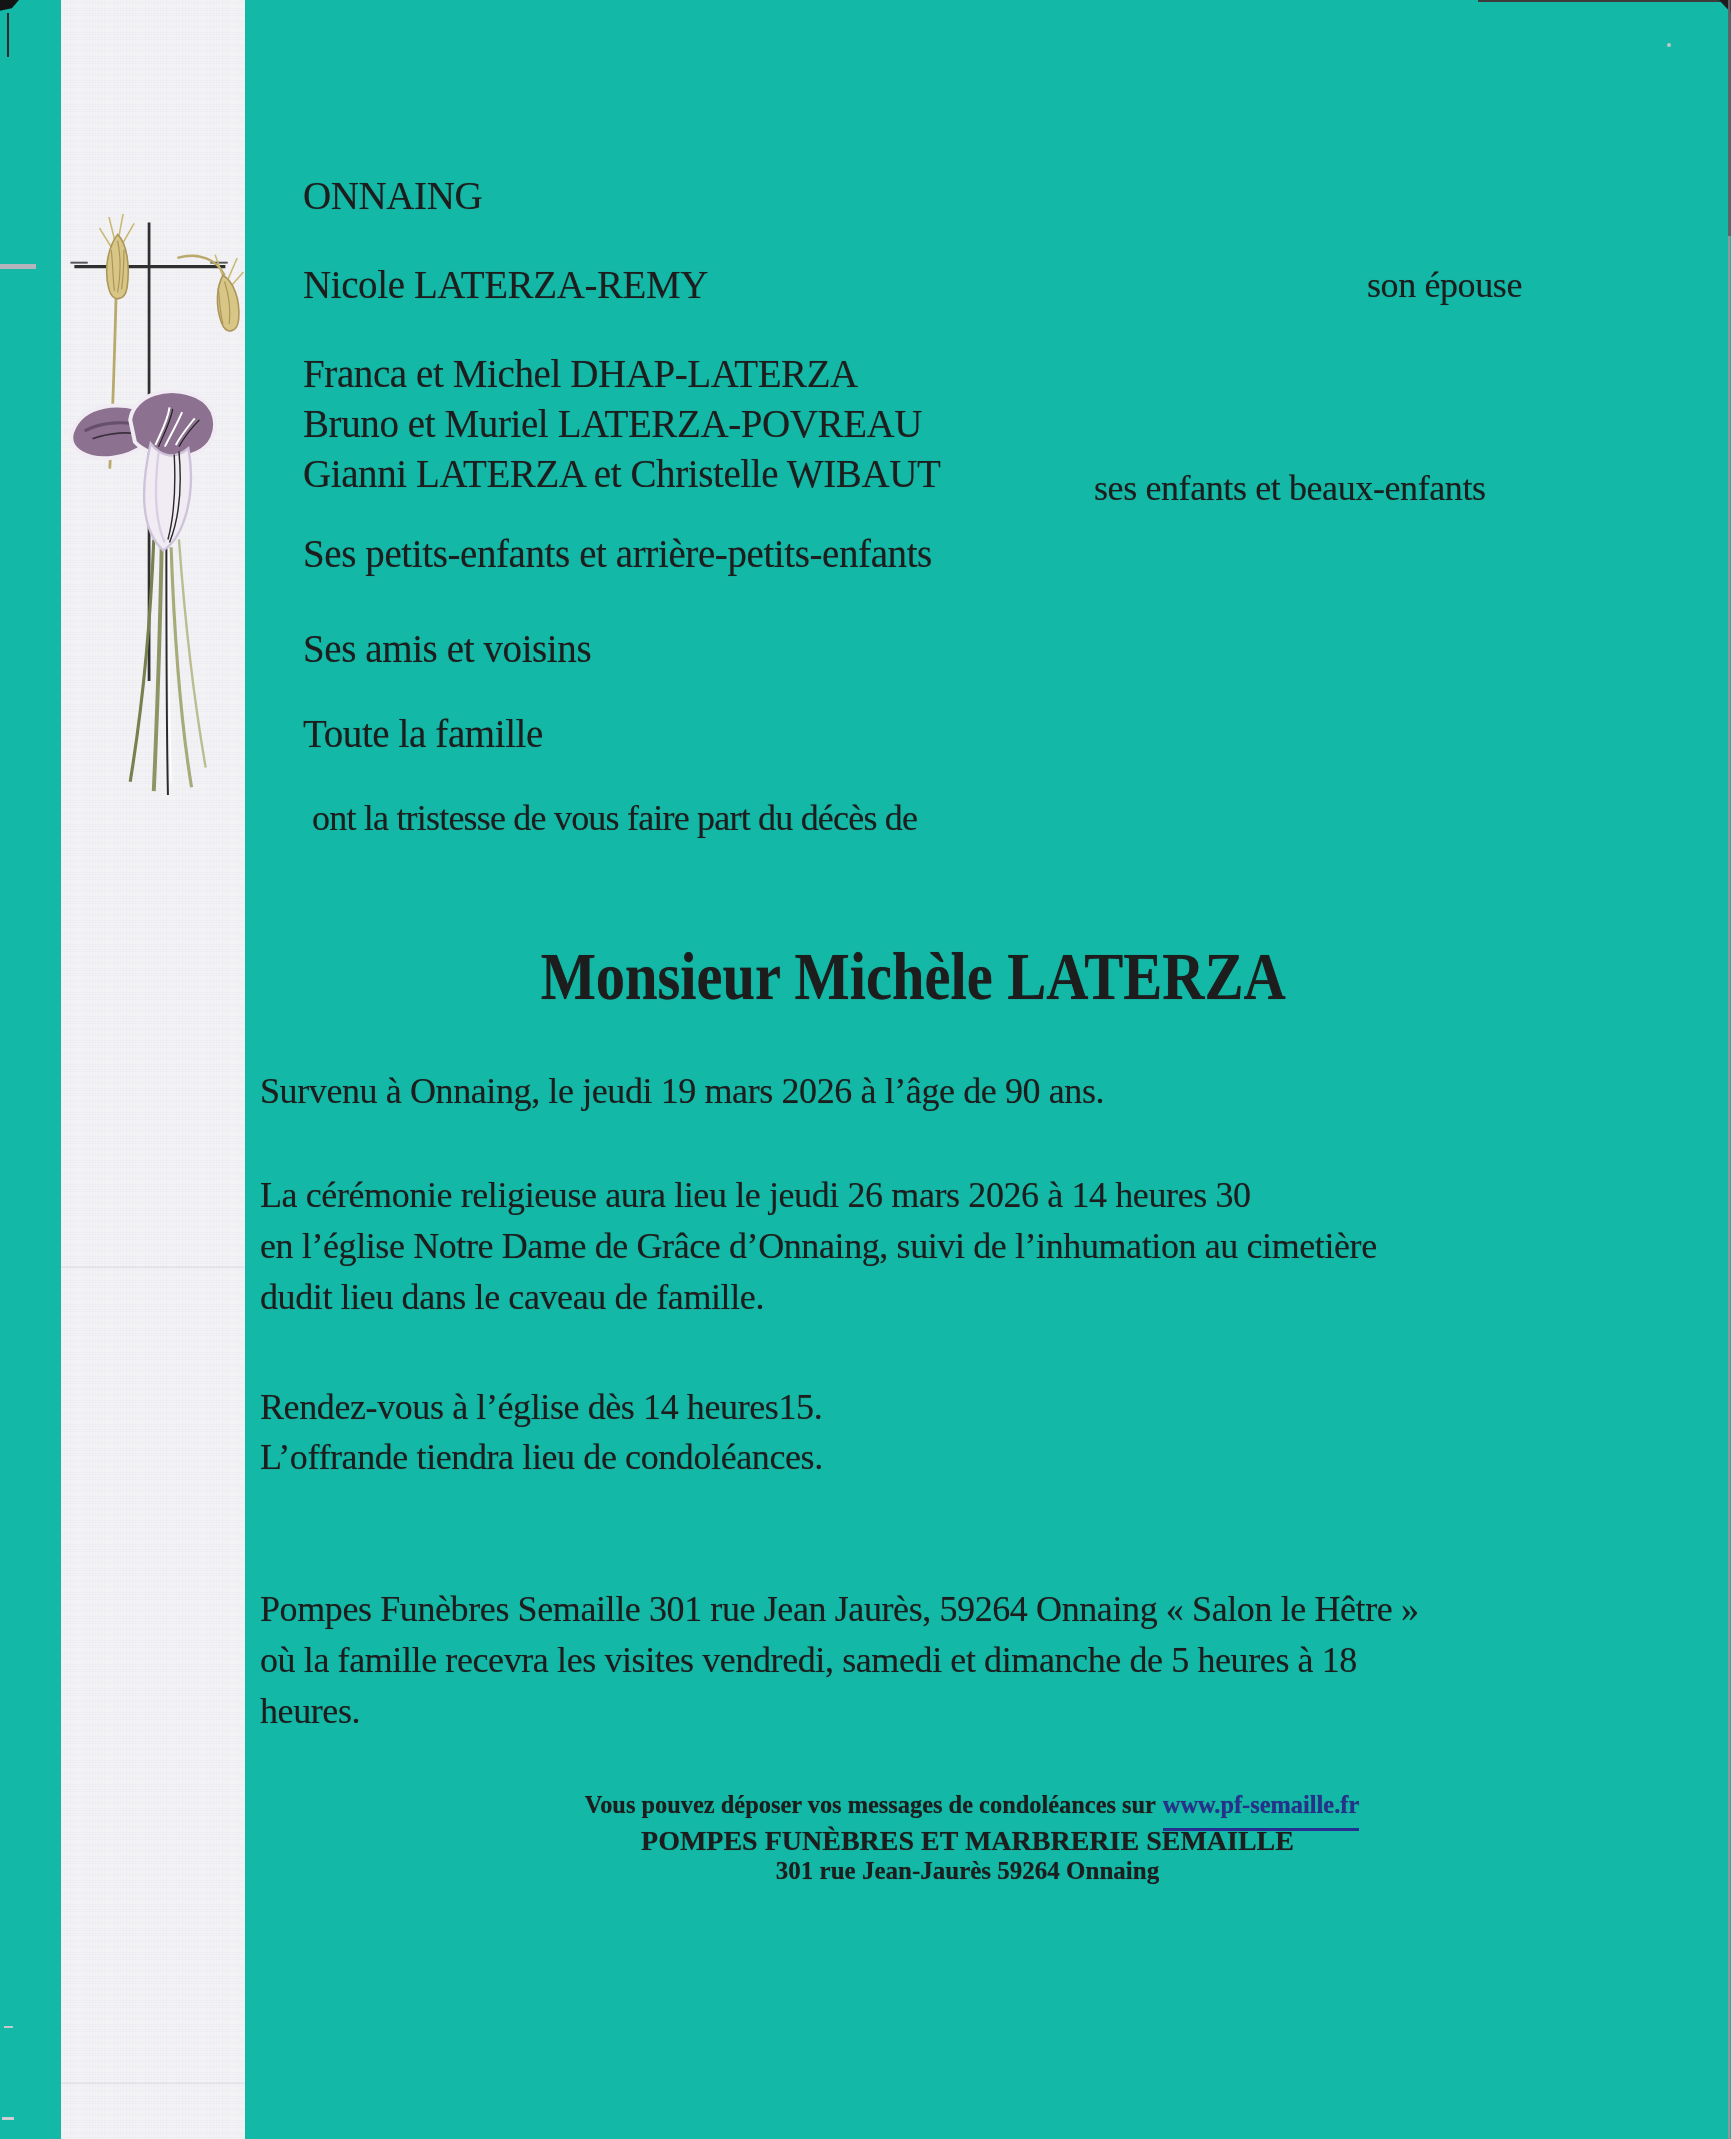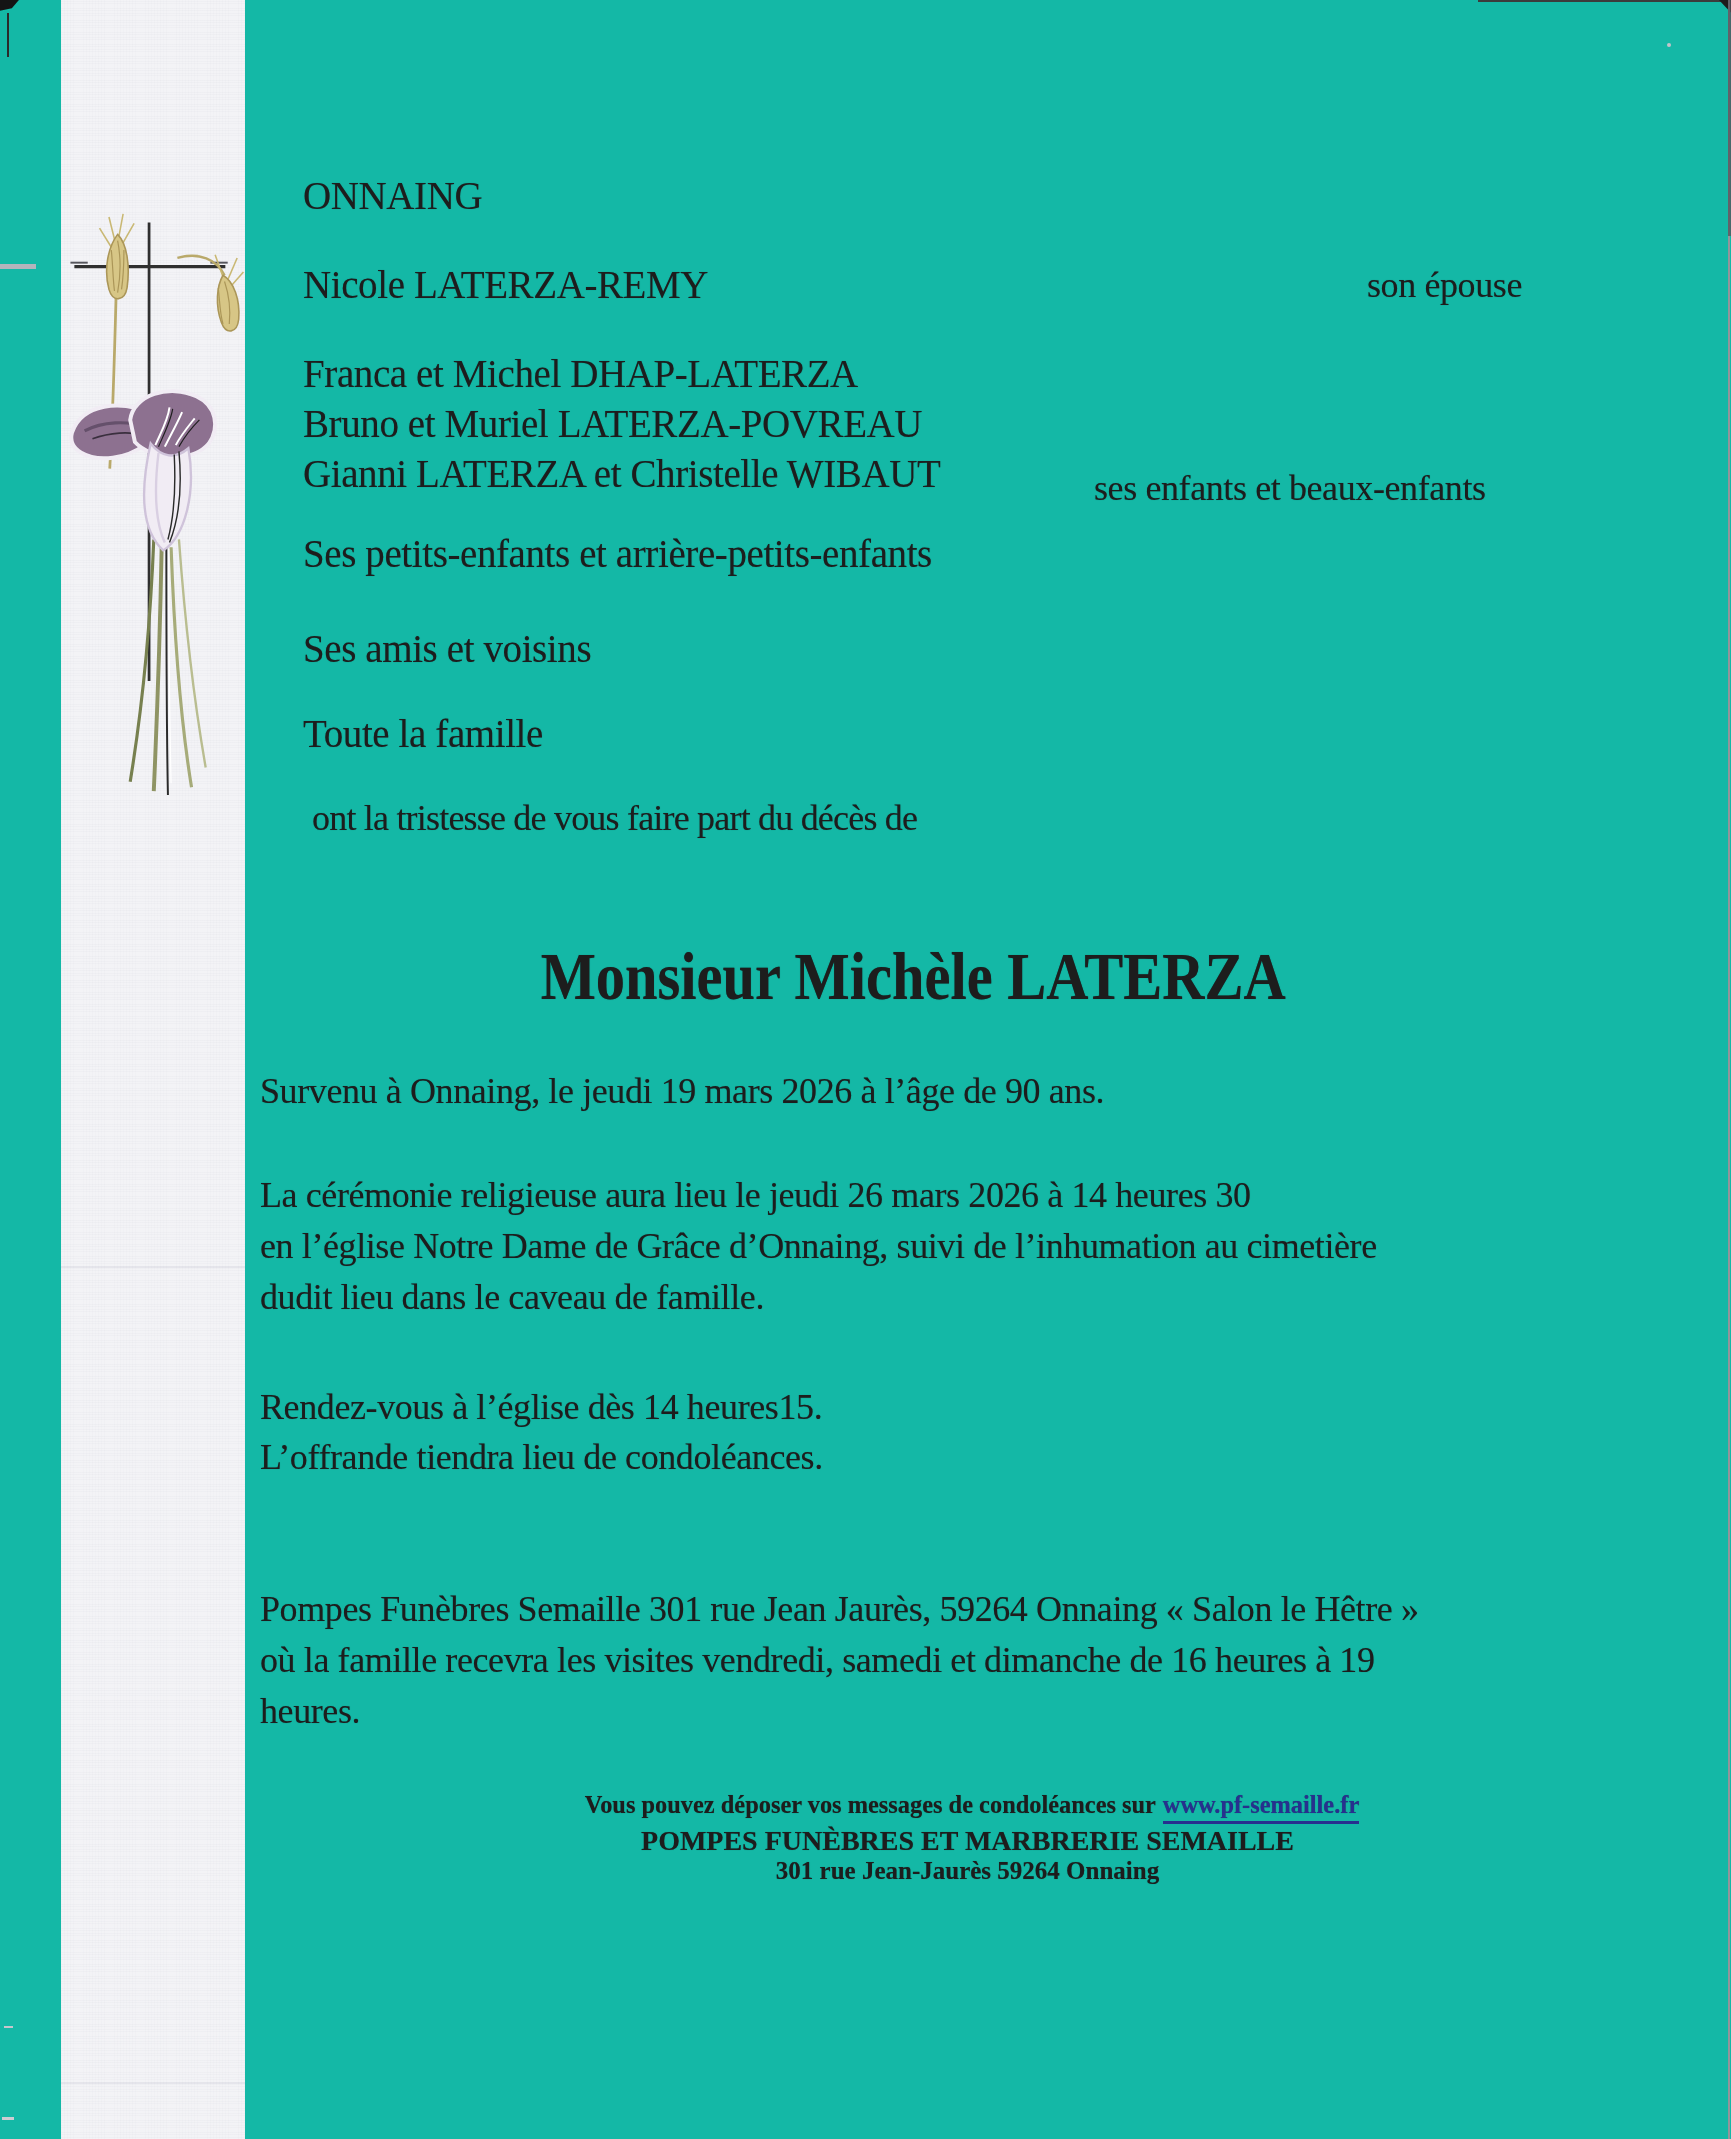--- a/index.html
+++ b/index.html
@@ -30,21 +30,21 @@
                 font-size:36px;letter-spacing:-0.4px;text-shadow:0 0 0.8px rgba(25,25,25,0.40);}
   .title-line{position:absolute;left:260px;width:1306px;text-align:center;top:942px;
               font-size:68px;font-weight:bold;line-height:68px;white-space:pre;
               text-shadow:0 0 0.8px rgba(10,10,10,0.5);}
   .title-line .squeeze{display:inline-block;transform:scale(0.86,1);transform-origin:center;}
   .footer-line{position:absolute;left:338px;width:1259px;text-align:center;white-space:pre;
                font-weight:bold;text-shadow:0 0 0.8px rgba(10,10,10,0.45);}
   .f1{top:1791px;font-size:24.4px;}
   .f2{top:1825px;font-size:28px;}
   .f3{top:1857px;font-size:25px;}
-  .weblink{color:#27308f;border-bottom:3.1px solid #27308f;padding-bottom:3px;cursor:pointer;}
+  .weblink{color:#27308f;border-bottom:3.1px solid #27308f;padding-bottom:10px;cursor:pointer;}
   .prefix{margin-right:0.28em;margin-left:9px;}
   
   .art{position:absolute;}
   .tl-blob{left:-4.7px;top:-4.7px;width:23.6px;height:23.6px;background:#141414;
            clip-path:polygon(0 0,100% 20%,70% 55%,0 70%);}
   .tl-line{left:7px;top:12.6px;width:2.4px;height:44px;background:#2a2a2a;}
   .l-dash{left:0;top:264px;width:36px;height:4.7px;background:#b4b4bc;}
   .l-dash2{left:3.9px;top:2026px;width:8.7px;height:2.4px;background:#c6c6cc;}
   .l-dash3{left:2.4px;top:2117px;width:11.8px;height:3.1px;background:#cdcdd3;}
   .top-line{left:1478px;top:0;width:253px;height:2.4px;background:#3c3c3c;}
@@ -132,21 +132,21 @@
   <div class="txt" style="left:312px;top:800px;font-size:36px;letter-spacing:-0.8px">ont la tristesse de vous faire part du décès de</div>
 
   <div class="title-line"><span class="squeeze">Monsieur Michèle LATERZA</span></div>
 
   <div class="center-block" style="top:1070px">Survenu à Onnaing, le jeudi 19 mars 2026 à l’âge de 90 ans.</div>
 
   <div class="center-block" style="top:1170px;line-height:51px"><span>La cérémonie religieuse aura lieu le jeudi 26 mars 2026 à 14 heures 30</span><br><span>en l’église Notre Dame de Grâce d’Onnaing, suivi de l’inhumation au cimetière</span><br><span>dudit lieu dans le caveau de famille.</span></div>
 
   <div class="center-block" style="top:1382px;line-height:50px"><span>Rendez-vous à l’église dès 14 heures15.</span><br><span>L’offrande tiendra lieu de condoléances.</span></div>
 
-  <div class="center-block" style="top:1533px;line-height:51px"><br><span>Pompes Funèbres Semaille 301 rue Jean Jaurès, 59264 Onnaing « Salon le Hêtre »</span><br><span>où la famille recevra les visites vendredi, samedi et dimanche de 16 heures à 19</span><br><span>heures.</span></div>
+  <div class="center-block" style="top:1533px;line-height:51px"><br><span>Pompes Funèbres Semaille 301 rue Jean Jaurès, 59264 Onnaing « Salon le Hêtre »</span><br><span>où la famille recevra les visites vendredi, samedi et dimanche de 5 heures à 18</span><br><span>heures.</span></div>
 
   <div class="footer-line f1"><span class="prefix">Vous pouvez déposer vos messages de condoléances sur</span><span class="weblink">www.pf-semaille.fr</span></div>
   <div class="footer-line f2">POMPES FUNÈBRES ET MARBRERIE SEMAILLE</div>
   <div class="footer-line f3">301 rue Jean-Jaurès 59264 Onnaing</div>
 
   <div class="art tl-blob"></div>
   <div class="art tl-line"></div>
   <div class="art l-dash"></div>
   <div class="art l-dash2"></div>
   <div class="art l-dash3"></div>

